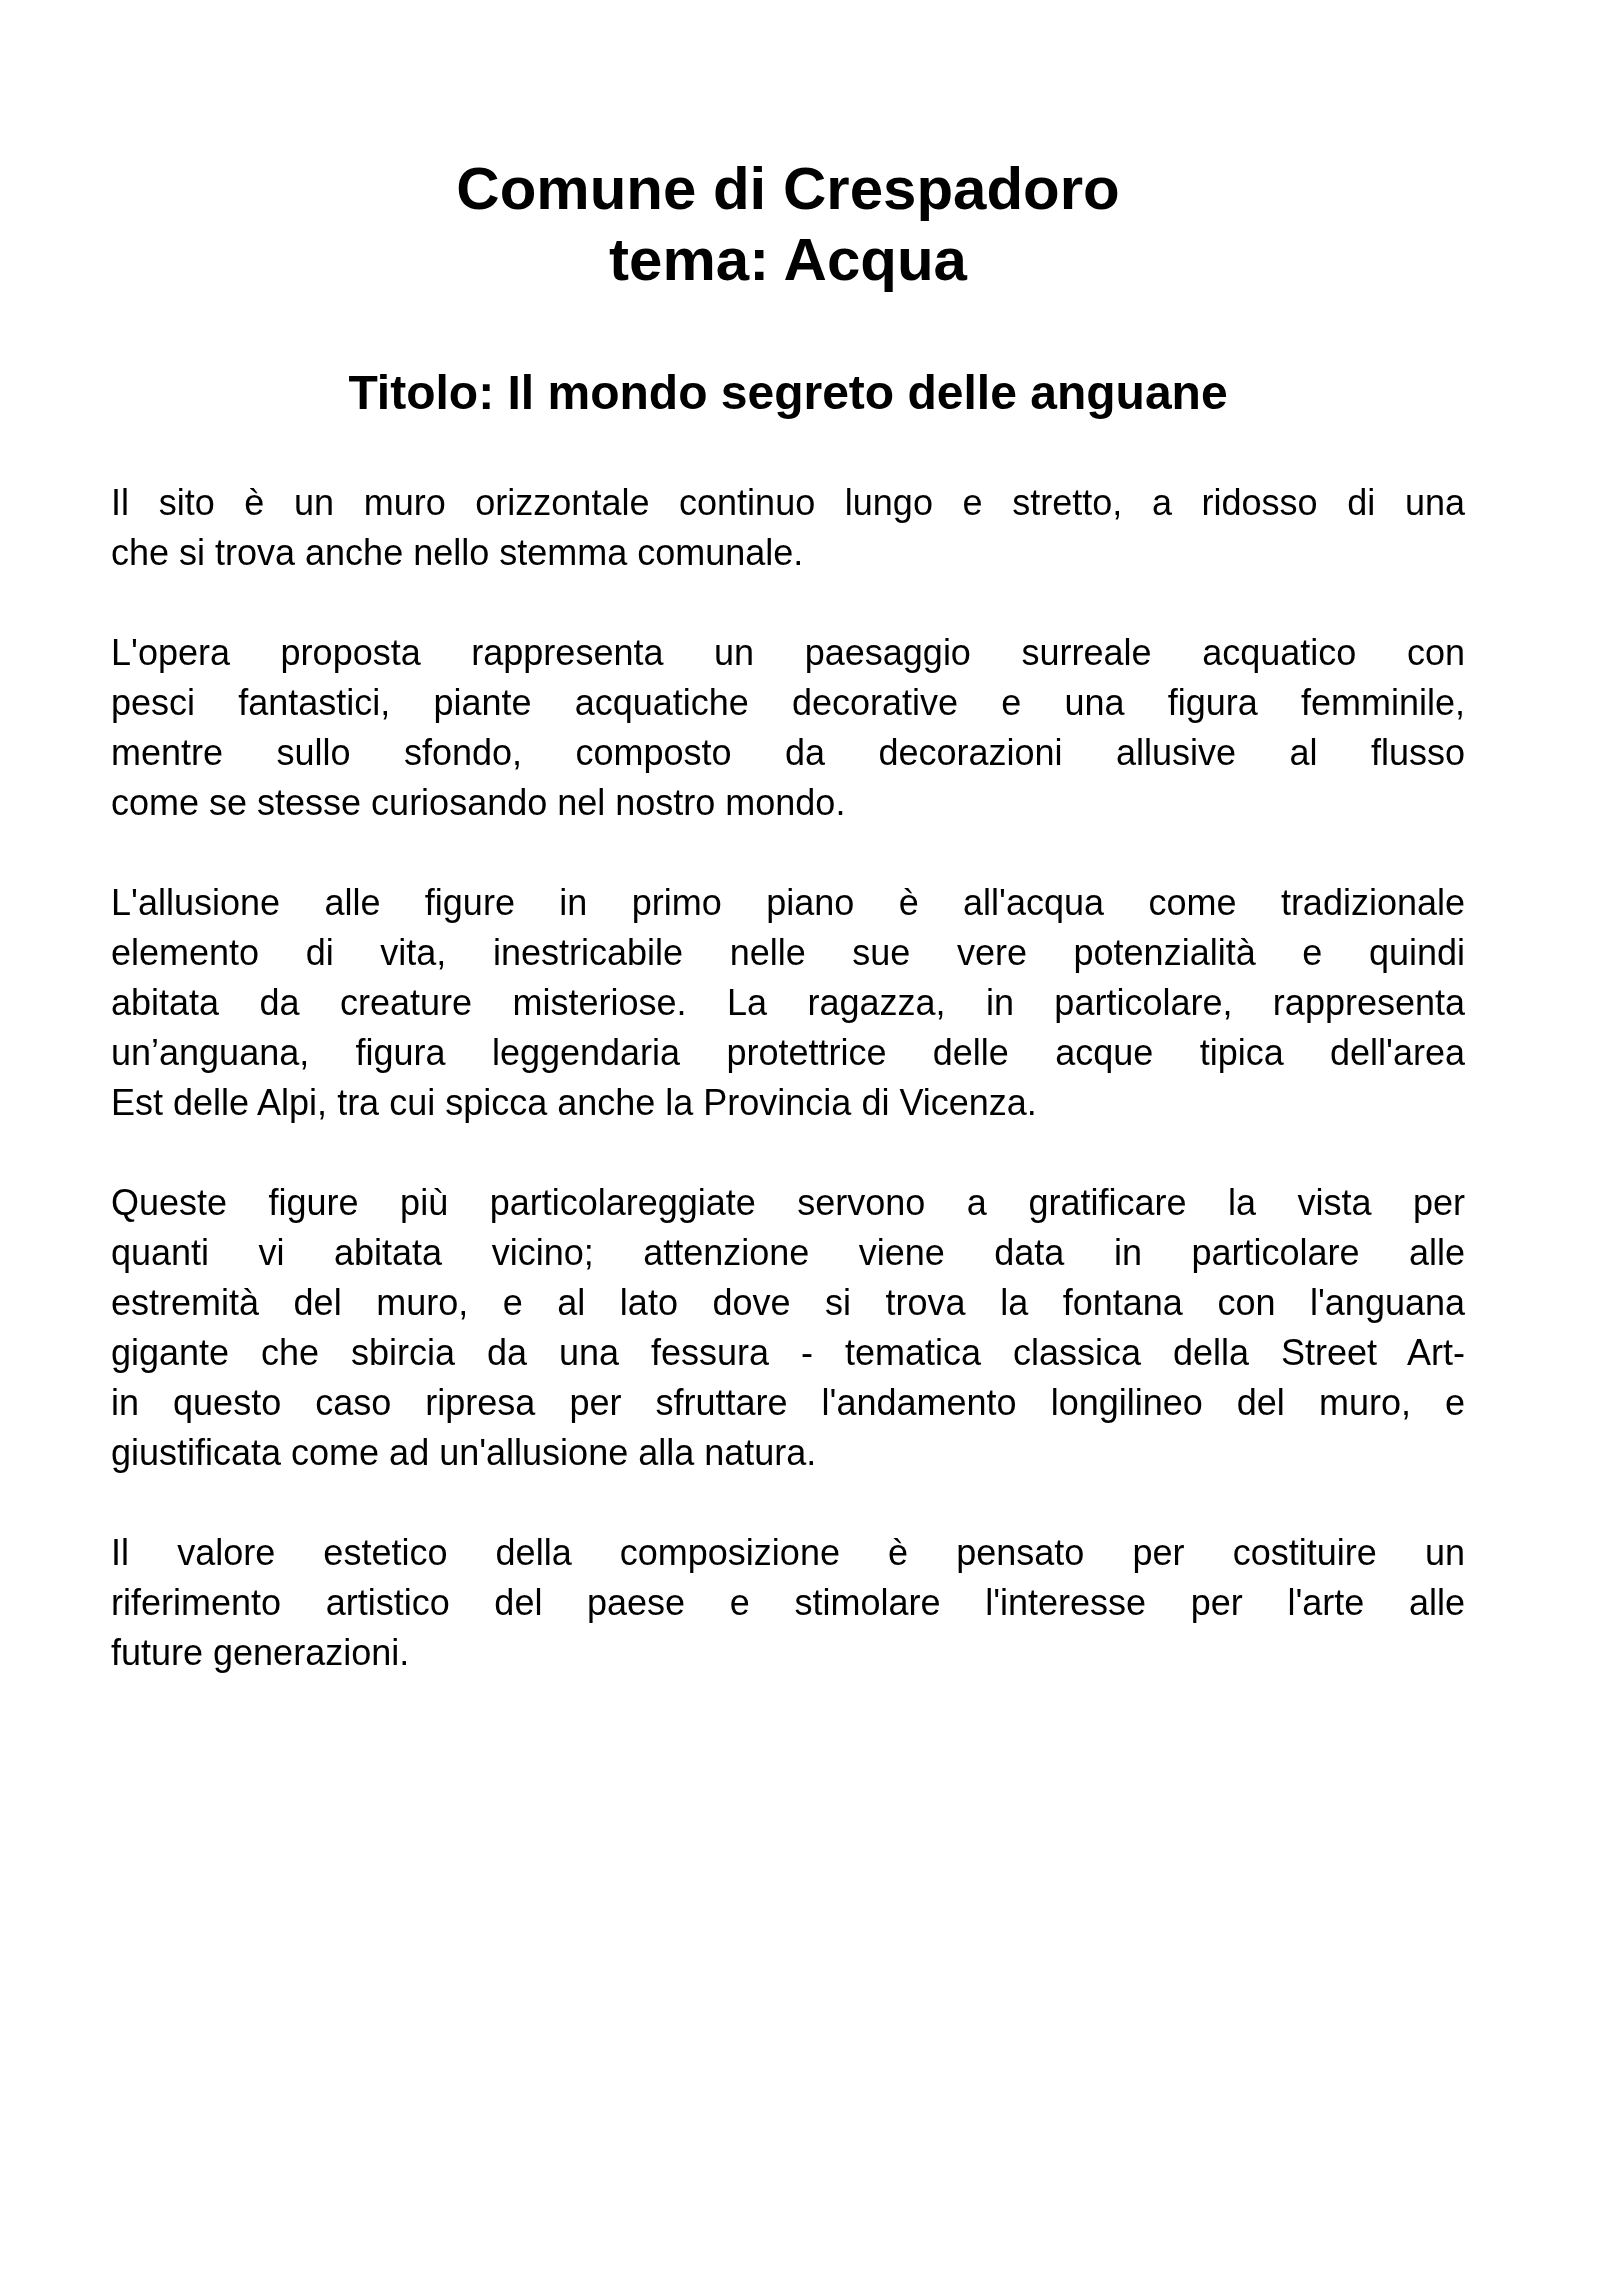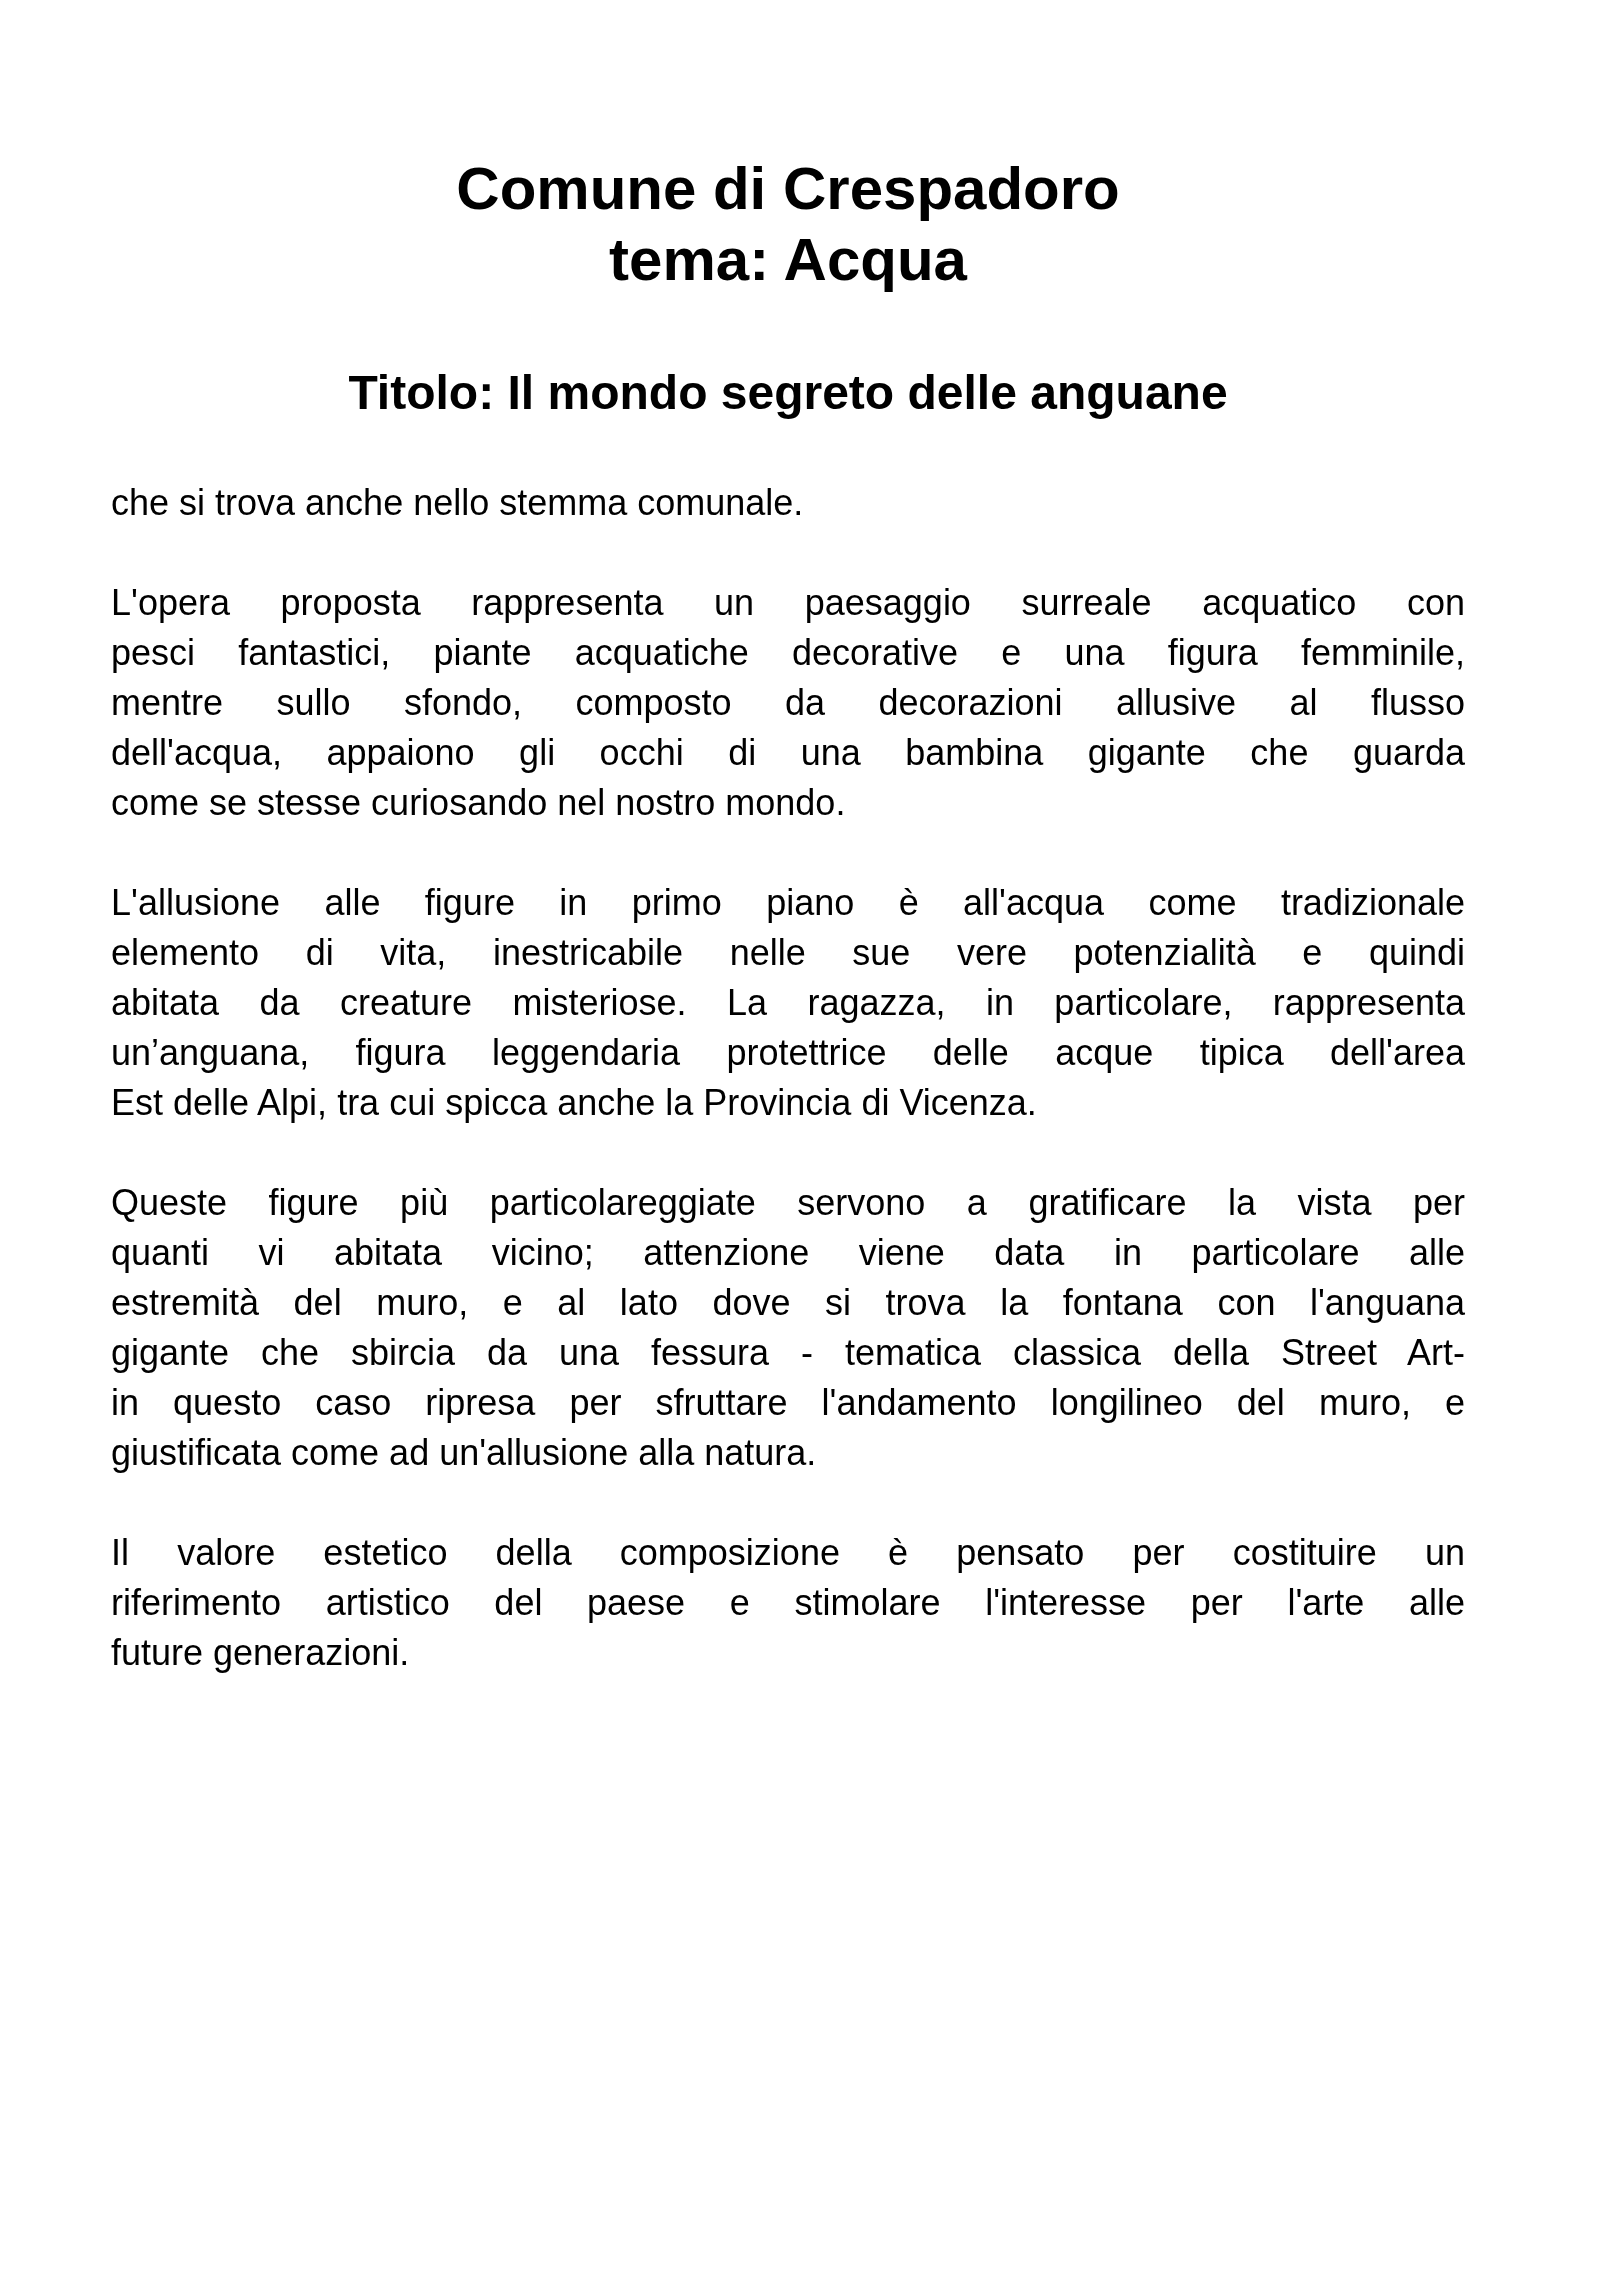--- a/index.html
+++ b/index.html
@@ -69,27 +69,27 @@
       <h1 class="doc-title">
         <div>Comune di Crespadoro</div>
         <div>tema: Acqua</div>
       </h1>
       <h2 class="doc-subtitle">Titolo: Il mondo segreto delle anguane</h2>
     </header>
 
     <main class="doc-body">
 
     <div class="paragraph">
+          <div class="text-line">Il sito è un muro orizzontale continuo lungo e stretto, a ridosso di una</div>
           <div class="text-line last-line">che si trova anche nello stemma comunale.</div>
         </div>
         <div class="paragraph">
           <div class="text-line">L'opera proposta rappresenta un paesaggio surreale acquatico con</div>
           <div class="text-line">pesci fantastici, piante acquatiche decorative e una figura femminile,</div>
           <div class="text-line">mentre sullo sfondo, composto da decorazioni allusive al flusso</div>
-          <div class="text-line">dell'acqua, appaiono gli occhi di una bambina gigante che guarda</div>
           <div class="text-line last-line">come se stesse curiosando nel nostro mondo.</div>
         </div>
         <div class="paragraph">
           <div class="text-line">L'allusione alle figure in primo piano è all'acqua come tradizionale</div>
           <div class="text-line">elemento di vita, inestricabile nelle sue vere potenzialità e quindi</div>
           <div class="text-line">abitata da creature misteriose. La ragazza, in particolare, rappresenta</div>
           <div class="text-line">un’anguana, figura leggendaria protettrice delle acque tipica dell'area</div>
           <div class="text-line last-line">Est delle Alpi, tra cui spicca anche la Provincia di Vicenza.</div>
         </div>
         <div class="paragraph">

